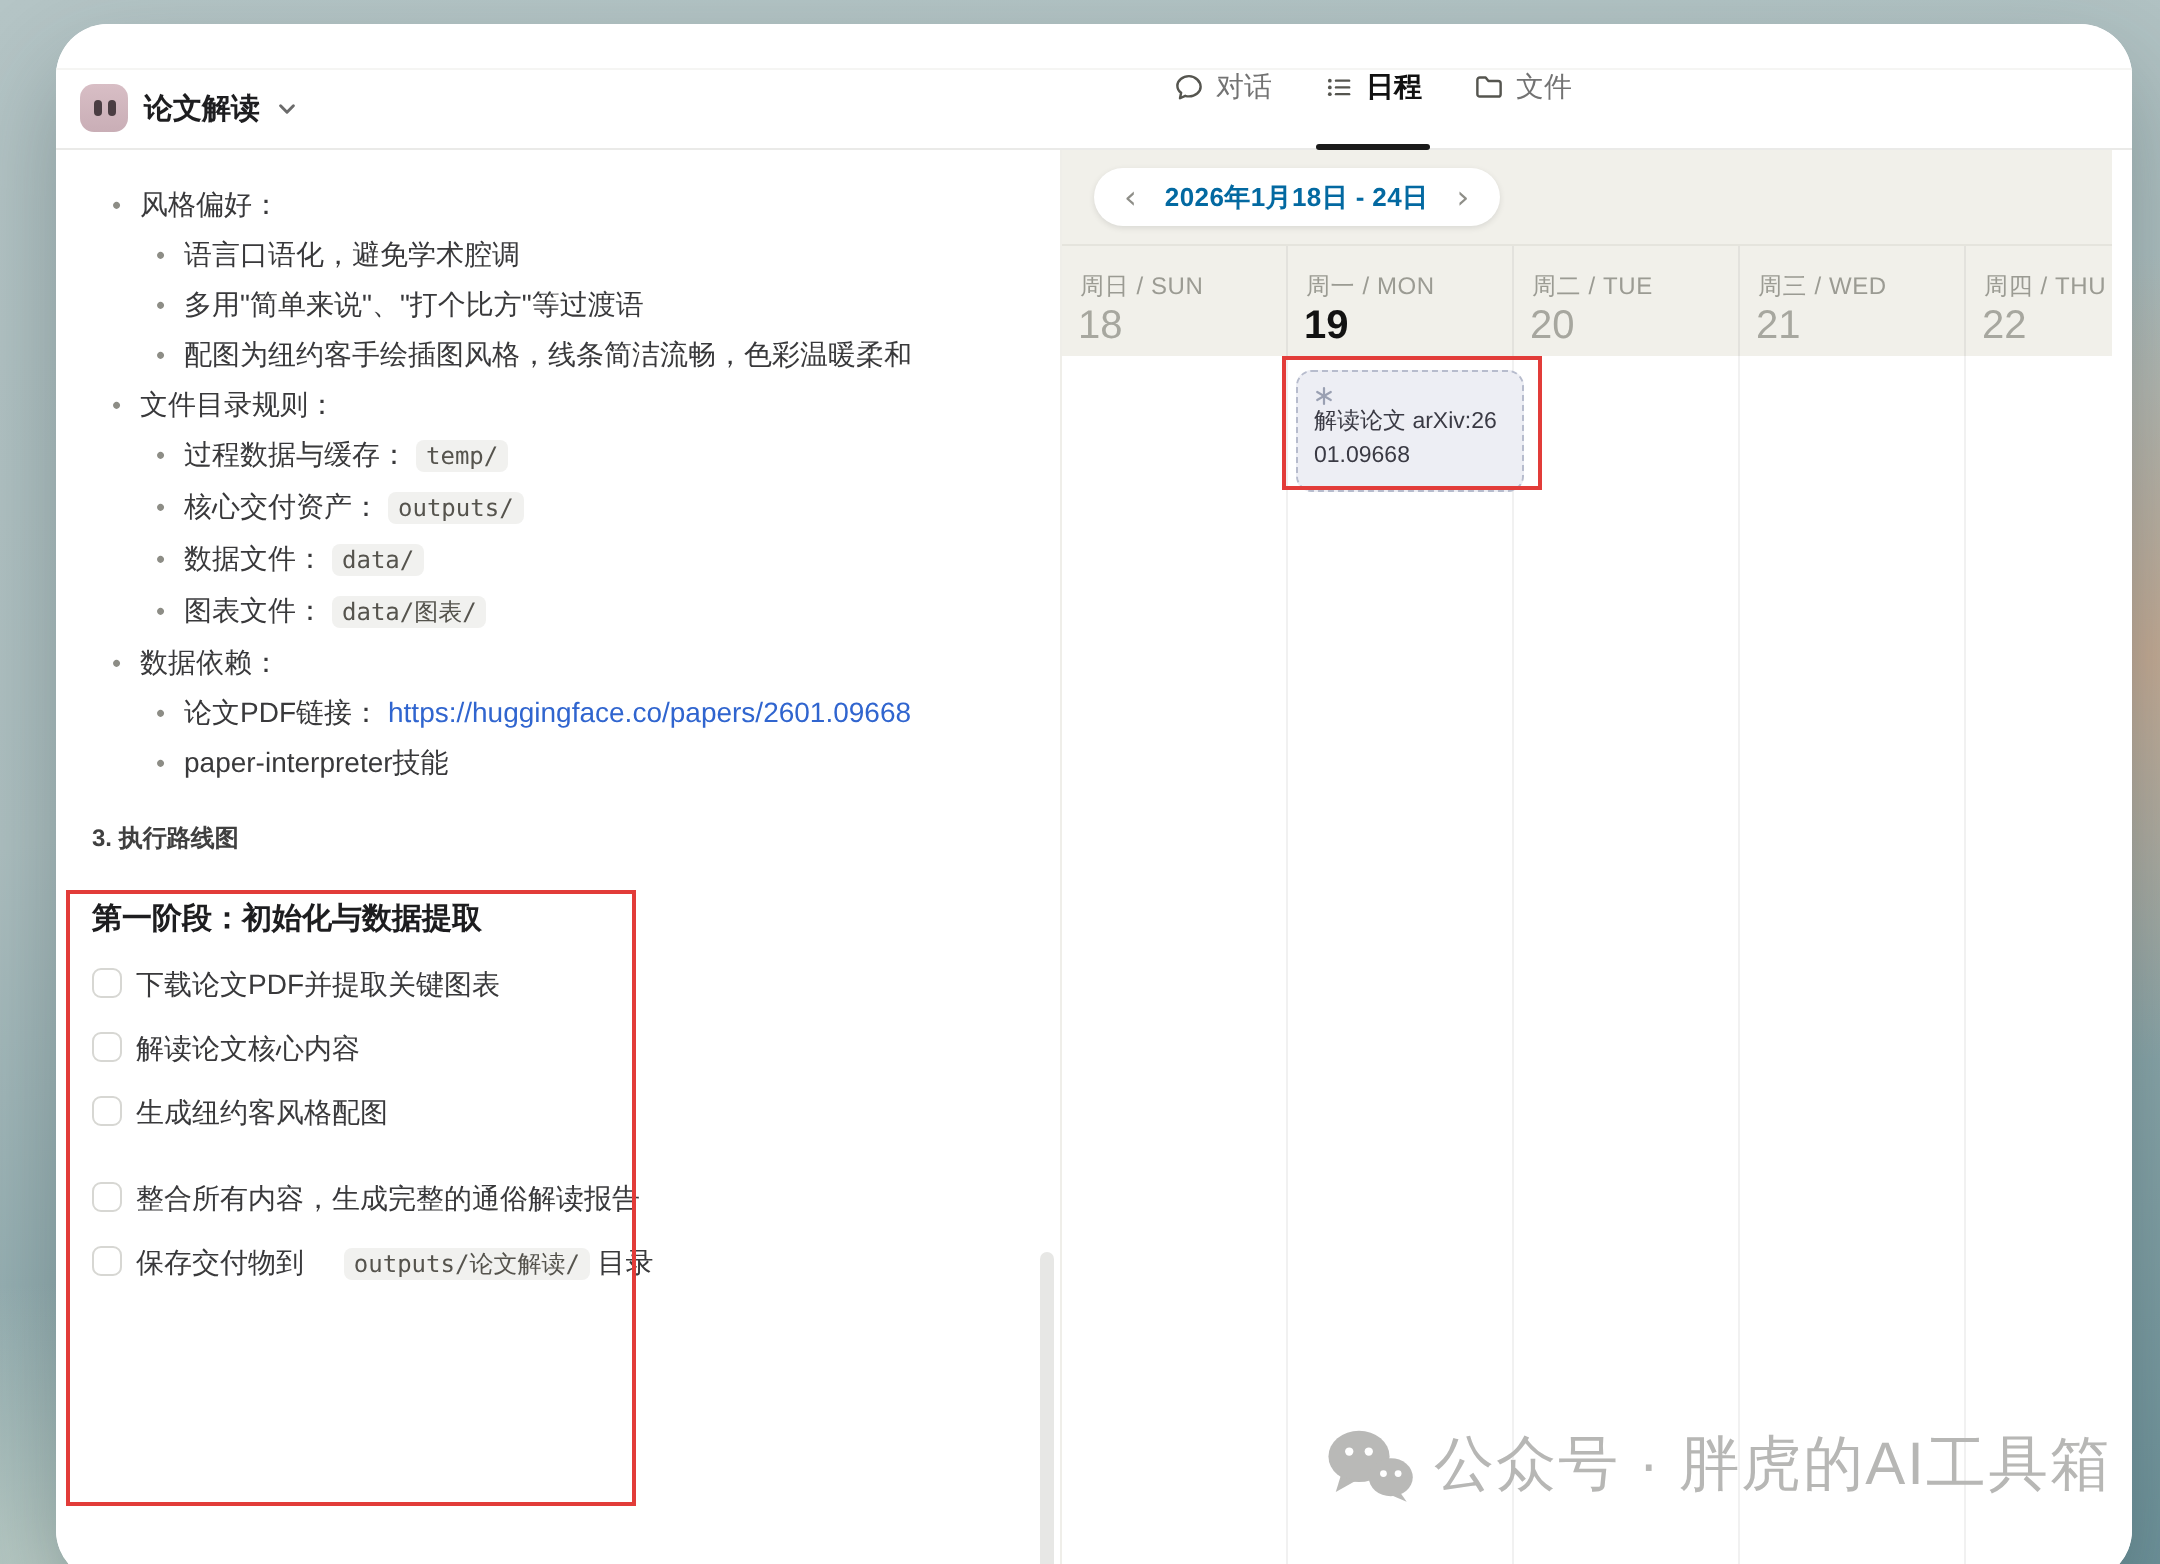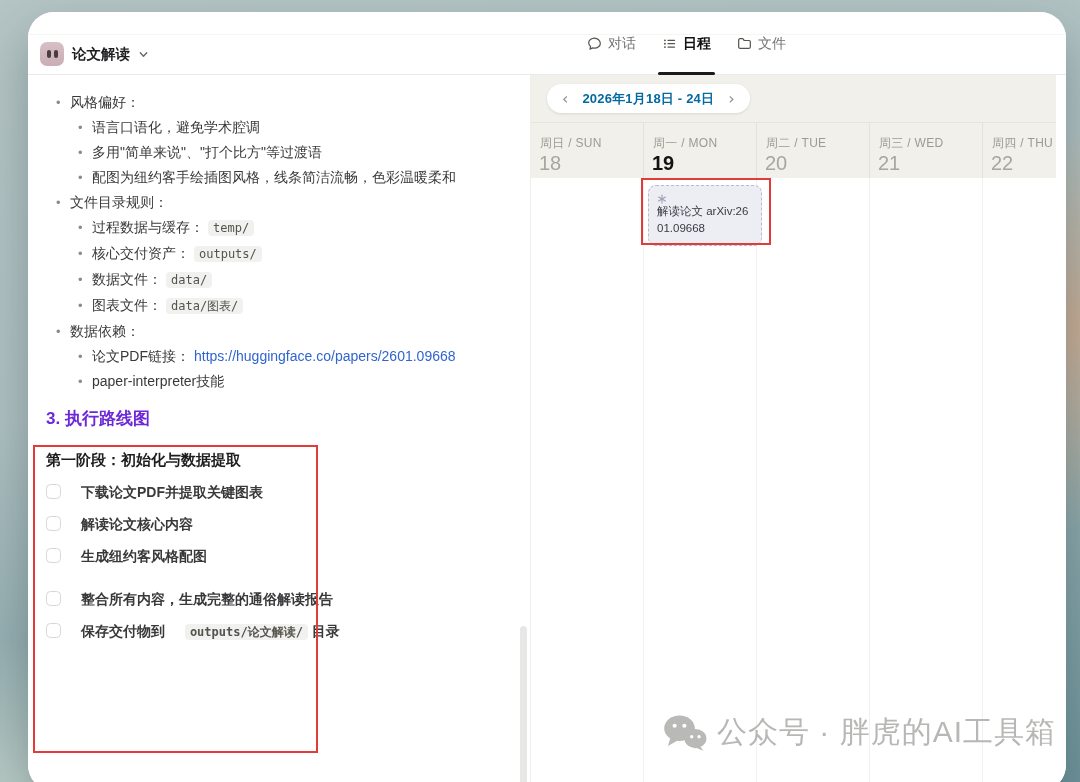--- a/index.html
+++ b/index.html
@@ -36,26 +36,26 @@
   .tab.active::after{content:"";position:absolute;left:-2px;right:-2px;bottom:0;height:3px;border-radius:2px;background:#1a1a1a;}
   
   .doc{position:absolute;left:0;top:63px;width:502px;bottom:0;background:#fff;padding:18px 24px 0 16px;overflow:hidden;}
   .li{position:relative;padding-left:26px;font-size:14px;color:#39393b;line-height:19px;margin-bottom:6px;}
   .li.l2{padding-left:48px;}
   .li .marker{position:absolute;left:12px;top:0;color:#8d8d86;font-size:13px;}
   .li.l2 .marker{left:34px;}
   .icode{font-family:"DejaVu Sans Mono","Liberation Mono",monospace;font-size:12px;background:#f1f1ef;
     border-radius:4px;padding:1px 5px;color:#55534d;margin-left:4px;}
   .doclink{color:var(--link-blue);text-decoration:none;margin-left:4px;}
-  .doc-heading{font-size:17px;font-weight:bold;color:#6d28d9;margin:16px 0 16px 2px;line-height:24px;}
+  .doc-heading{font-size:12px;font-weight:bold;color:#404040;margin:16px 0 16px 2px;line-height:24px;}
   .phases{margin-top:12px;padding-left:2px;}
   .phase{margin-top:24px;}
   .phase:first-child{margin-top:18px;}
   .phase-title{font-size:15px;font-weight:bold;color:#1d1d1f;line-height:21px;}
-  .task{display:flex;align-items:flex-start;gap:20px;margin-top:13px;font-size:14px;color:#39393b;line-height:19px;font-weight:bold;}
+  .task{display:flex;align-items:flex-start;gap:7px;margin-top:13px;font-size:14px;color:#39393b;line-height:19px;}
   .cb{flex:none;width:15px;height:15px;margin-top:1px;border:1.5px solid #d7d7d3;border-radius:4.5px;background:#fff;cursor:pointer;}
   .doc-scrollbar{position:absolute;right:6px;bottom:6px;width:7px;height:160px;border-radius:4px;background:#e7e7e5;}
   
   .calendar{position:absolute;left:502px;top:63px;right:0;bottom:0;background:#fff;border-left:1px solid #efeee9;}
   .cal-beige{position:absolute;top:0;left:0;right:10px;height:103px;background:var(--beige);}
   .cal-nav{position:absolute;top:0;left:0;right:10px;height:48px;border-bottom:1px solid #e5e4dd;display:flex;align-items:center;padding-left:16px;}
   .nav-pill{display:flex;align-items:center;gap:12px;height:29px;padding:0 13px;background:#fff;border-radius:15px;
     box-shadow:0 1px 3px rgba(0,0,0,.10);}
   .nav-arrow{font-size:16px;line-height:1;color:#8e8e88;cursor:pointer;padding:0 2px;font-family:"DejaVu Sans",sans-serif;}
   .nav-range{font-size:13px;font-weight:bold;color:#0369a1;letter-spacing:.2px;}

